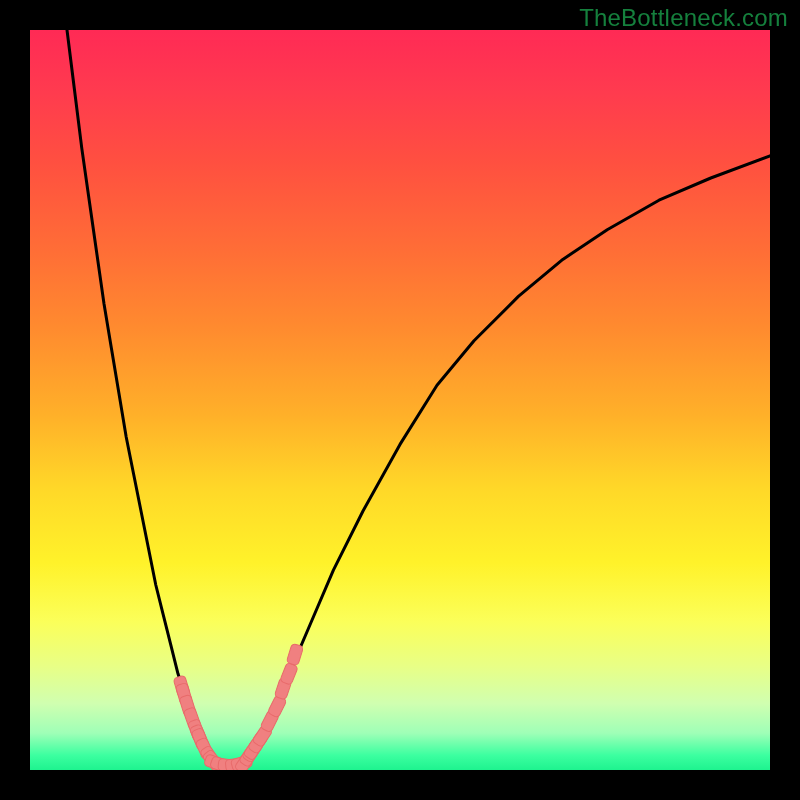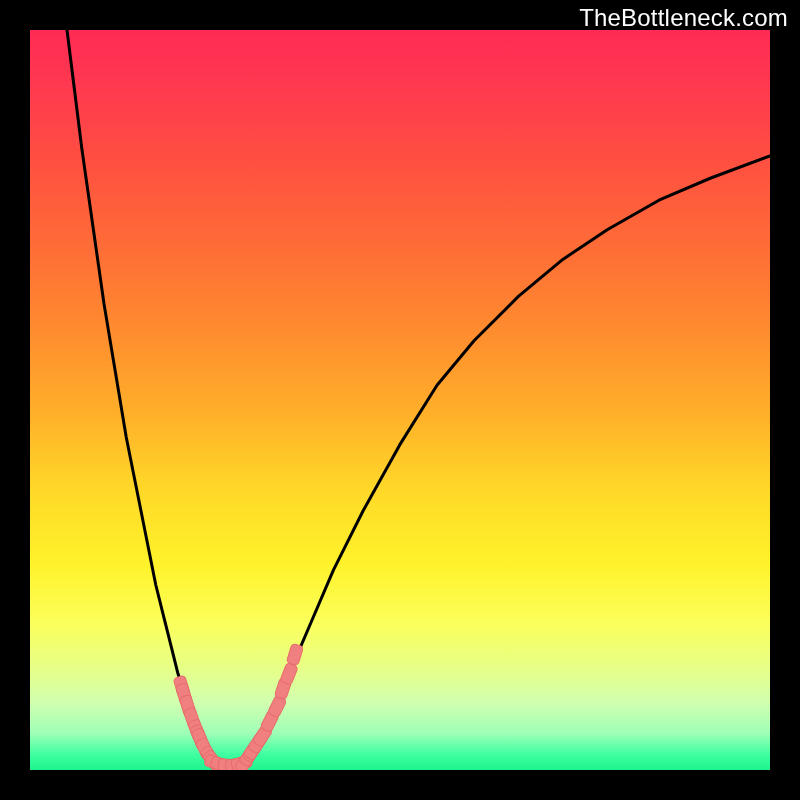--- a/index.html
+++ b/index.html
@@ -48,21 +48,21 @@
   .chart-svg {
     position: absolute;
     inset: 0;
     width: 740px;
     height: 740px;
   }
   .watermark {
     position: absolute;
     top: 4px;
     right: 12px;
-    color: #ffffff;
+    color: #15803d;
     font-size: 24px;
     letter-spacing: 0.2px;
     font-weight: 400;
   }
 </style>
 </head>
 <body>
 
 <div class="frame">
   <div class="plot">

